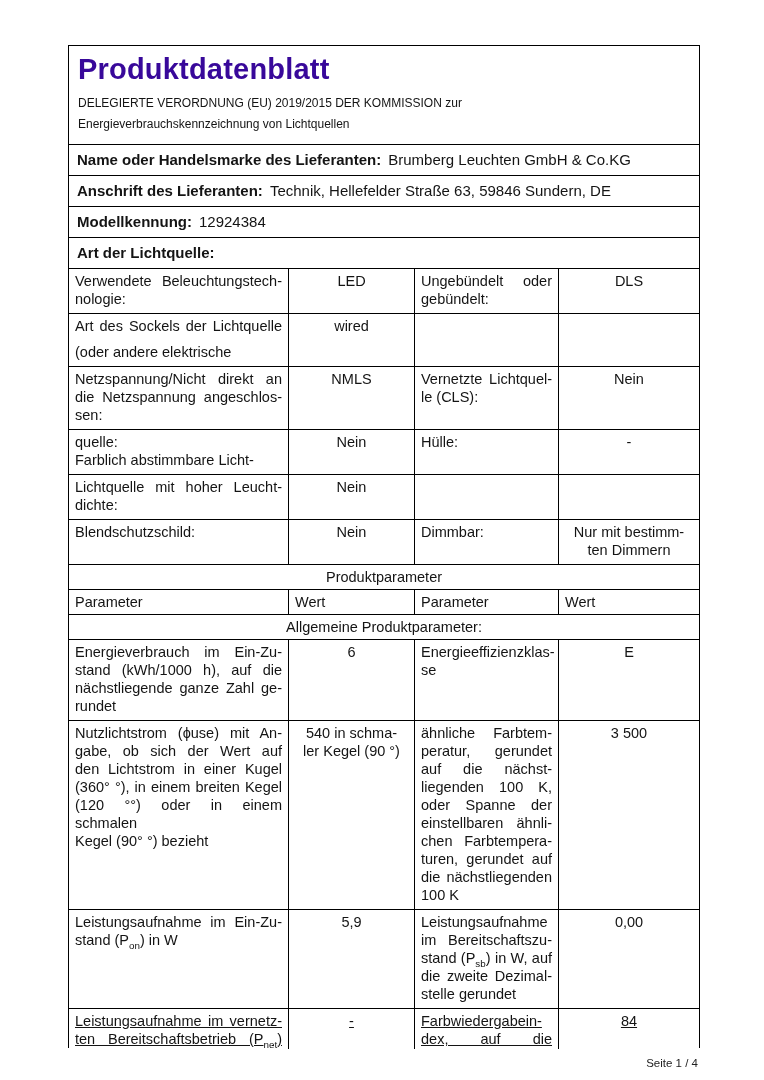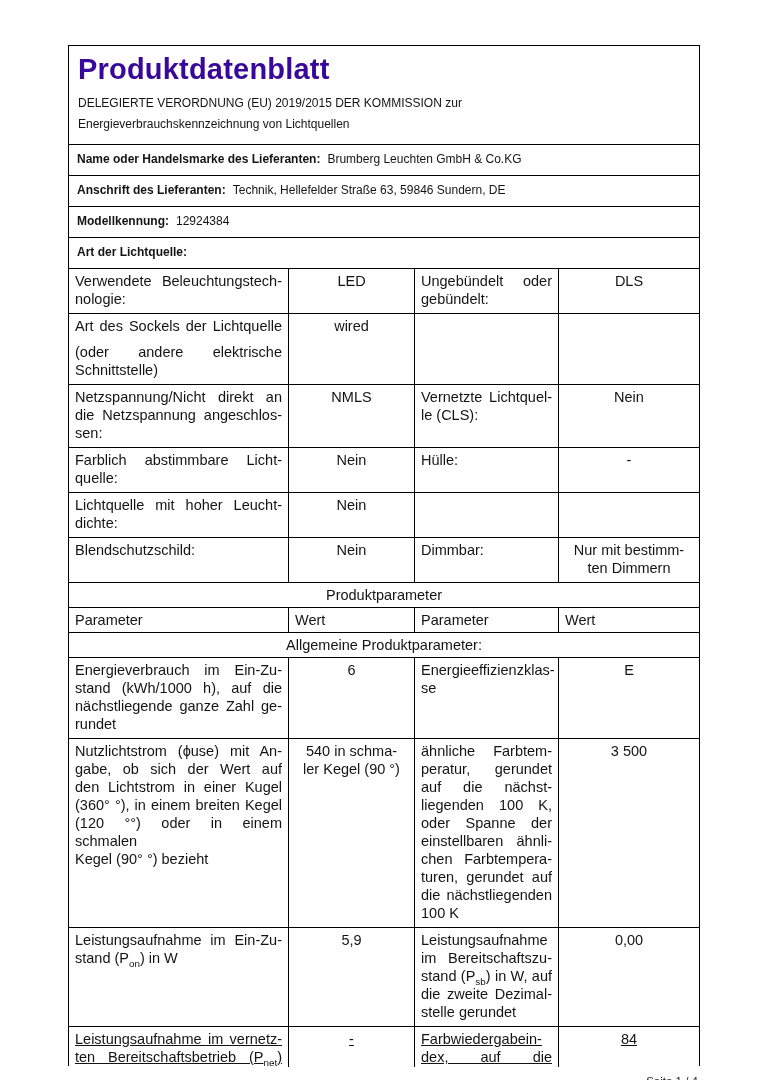--- a/index.html
+++ b/index.html
@@ -18,21 +18,21 @@
   .cols{display:grid;grid-template-columns:219px 126px 144px 1fr;}
   .cols > .c + .c{border-left:1.5px solid var(--line);}
   .c{padding:3px 6px 5px 6px;overflow:hidden;}
 
   
   .title-block{padding:7px 9px 9px 9px;}
   .doc-title{margin:0 0 8px 0;font-size:29px;line-height:32px;font-weight:bold;color:var(--accent);letter-spacing:0.2px;}
   .reg-line{font-size:12px;line-height:21px;color:var(--ink);}
 
   
-  .info{padding:5px 8px 6px 8px;font-size:12px;line-height:19px;}
+  .info{padding:5px 8px 6px 8px;font-size:15px;line-height:19px;}
   .info .lab{font-weight:bold;}
   .info .value{margin-left:7px;font-weight:normal;}
 
   
   .lbl{font-size:14.5px;line-height:18px;}
   .lbl .jline{text-align:justify;text-align-last:justify;}
   .lbl .jline:last-child{text-align-last:left;}
   .lbl.stretch-all .jline:last-child{text-align-last:justify;}
   .val{font-size:14.5px;line-height:18px;text-align:center;}
   .gap{height:8px;}
@@ -84,43 +84,42 @@
             <div class="jline">Ungebündelt oder</div>
             <div class="jline">gebündelt:</div>
           </div>
         <div class="c val">DLS</div>
       </div>
       <div class="row cols">
         <div class="c lbl">
             <div class="jline">Art des Sockels der Lichtquelle</div>
             <div class="gap"></div>
             <div class="jline">(oder andere elektrische</div>
-            <div class="jline">Schnittstelle)</div>
           </div>
         <div class="c val">wired</div>
         <div class="c lbl"></div>
         <div class="c val"></div>
       </div>
       <div class="row cols">
         <div class="c lbl">
             <div class="jline">Netzspannung/Nicht direkt an</div>
             <div class="jline">die Netzspannung angeschlos-</div>
             <div class="jline">sen:</div>
           </div>
         <div class="c val">NMLS</div>
         <div class="c lbl">
             <div class="jline">Vernetzte Lichtquel-</div>
             <div class="jline">le (CLS):</div>
           </div>
         <div class="c val">Nein</div>
       </div>
       <div class="row cols">
         <div class="c lbl">
+            <div class="jline">quelle:</div>
             <div class="jline">Farblich abstimmbare Licht-</div>
-            <div class="jline">quelle:</div>
           </div>
         <div class="c val">Nein</div>
         <div class="c lbl">Hülle:</div>
         <div class="c val">-</div>
       </div>
       <div class="row cols">
         <div class="c lbl">
             <div class="jline">Lichtquelle mit hoher Leucht-</div>
             <div class="jline">dichte:</div>
           </div>

